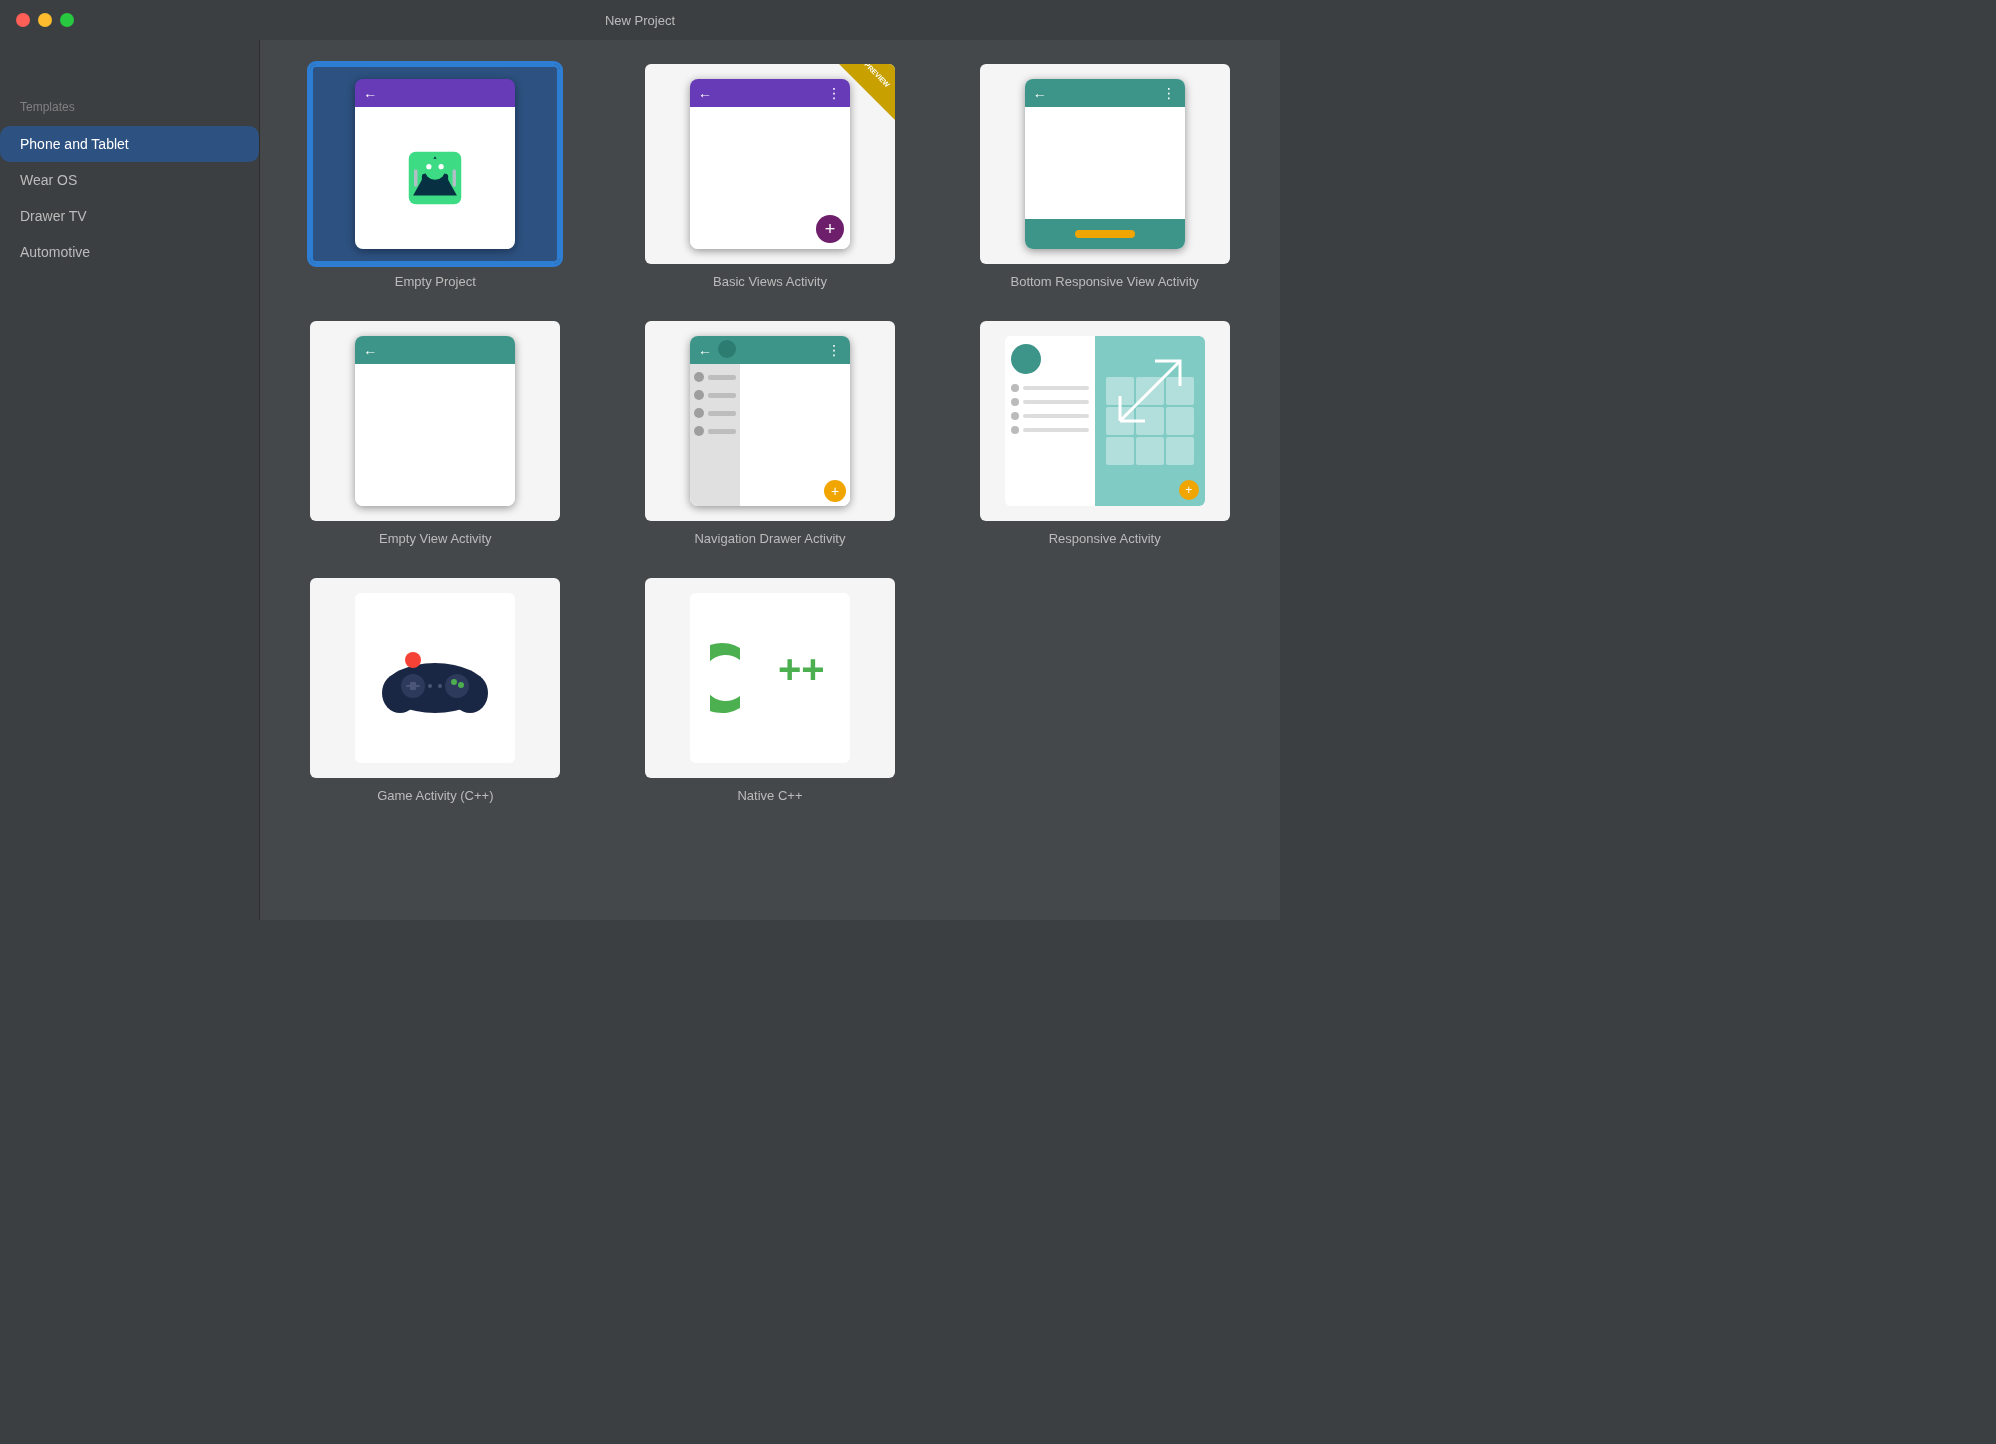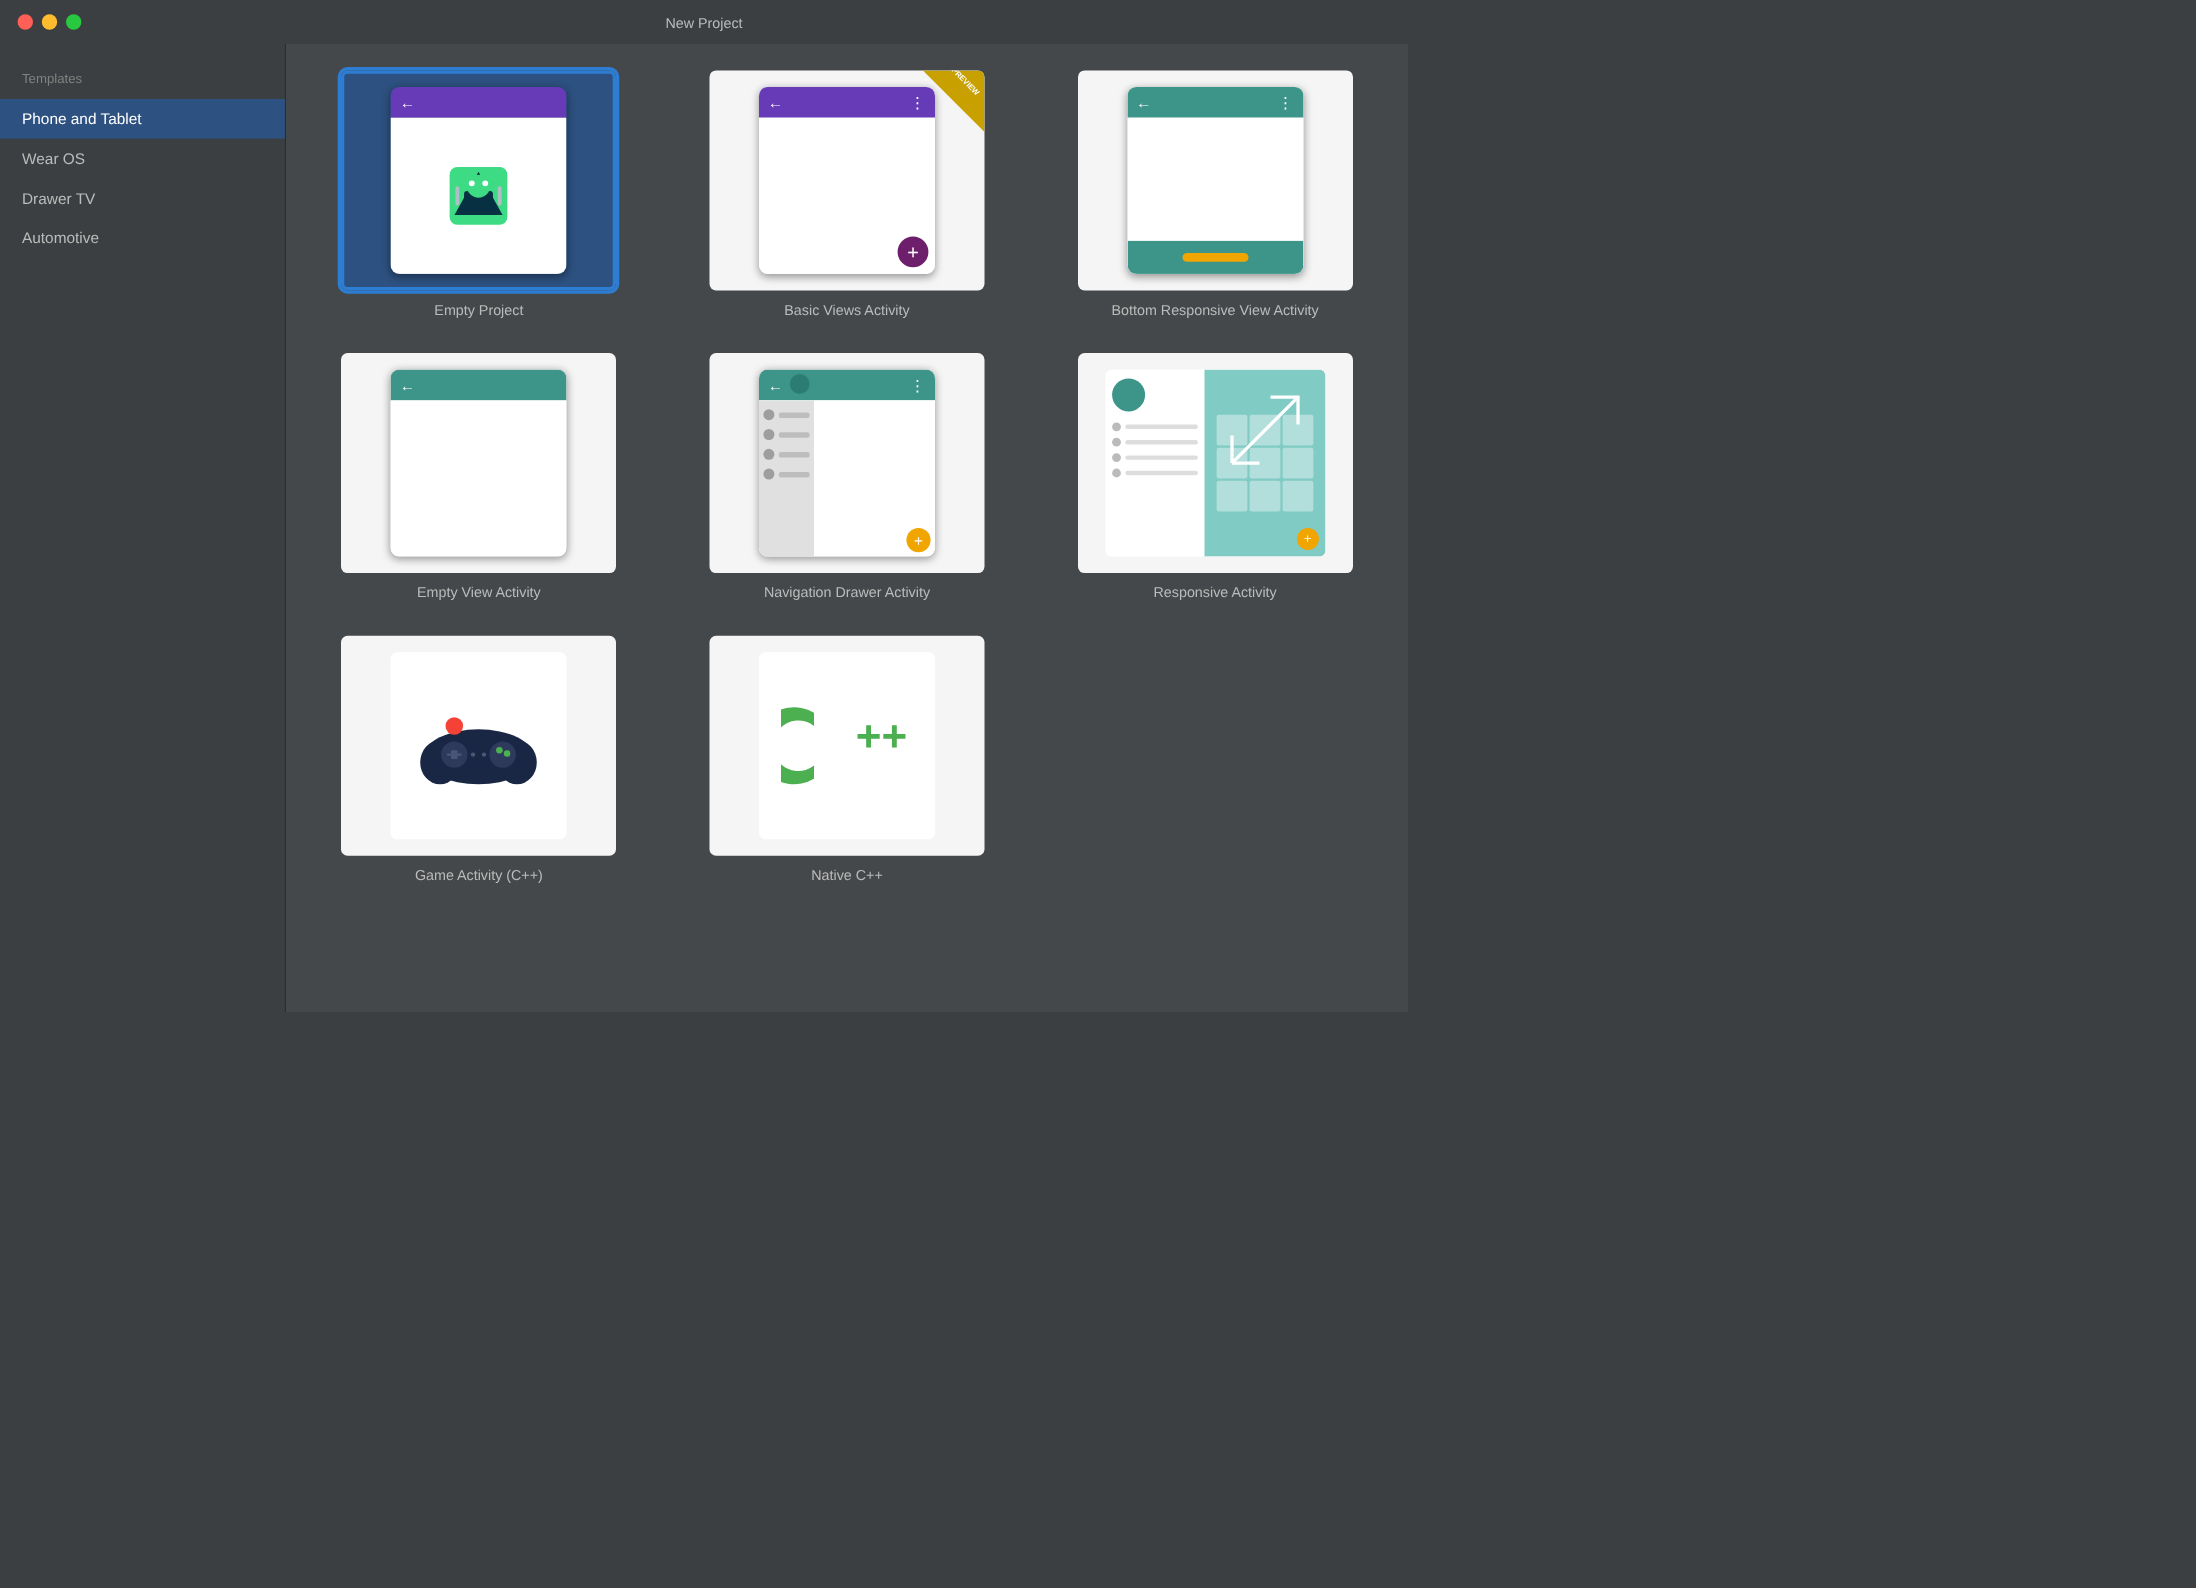--- a/index.html
+++ b/index.html
@@ -57,26 +57,28 @@
       background: #3c3f41;
       padding: 16px 0;
       flex-shrink: 0;
       border-right: 1px solid #2d2d2d;
     }
     .sidebar-label {
       color: #808080;
       font-size: 12px;
       padding: 8px 20px 12px;
       text-transform: none;
+      margin-top: 36px;
     }
     .sidebar-item {
       padding: 10px 20px;
       font-size: 14px;
       color: #bbbbbb;
       cursor: pointer;
+      border-radius: 10px;
     }
     .sidebar-item.active {
       background: #2d5180;
       color: #ffffff;
     }
 
     
     .content {
       flex: 1;
       background: #45484a;

